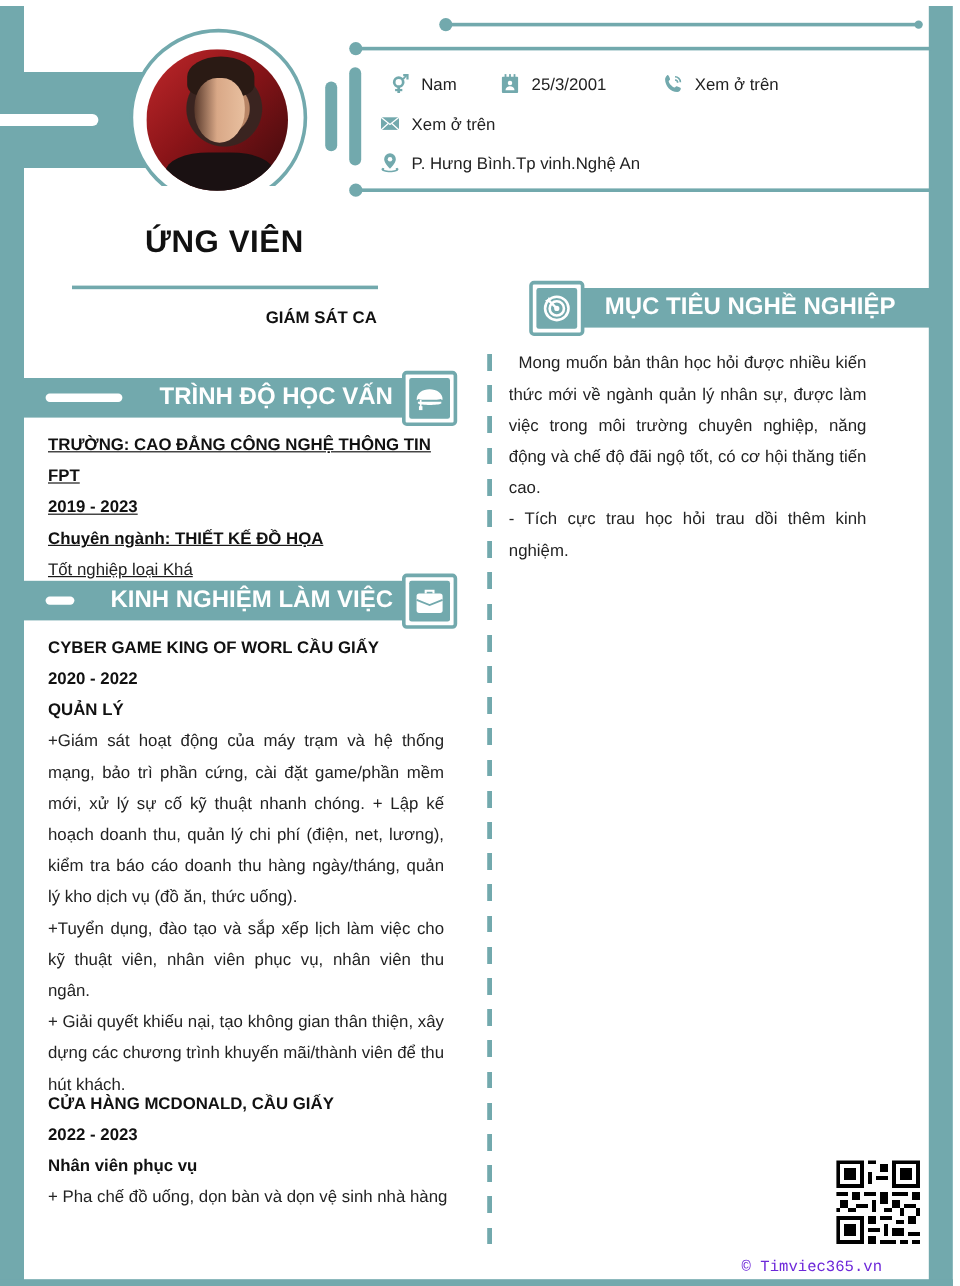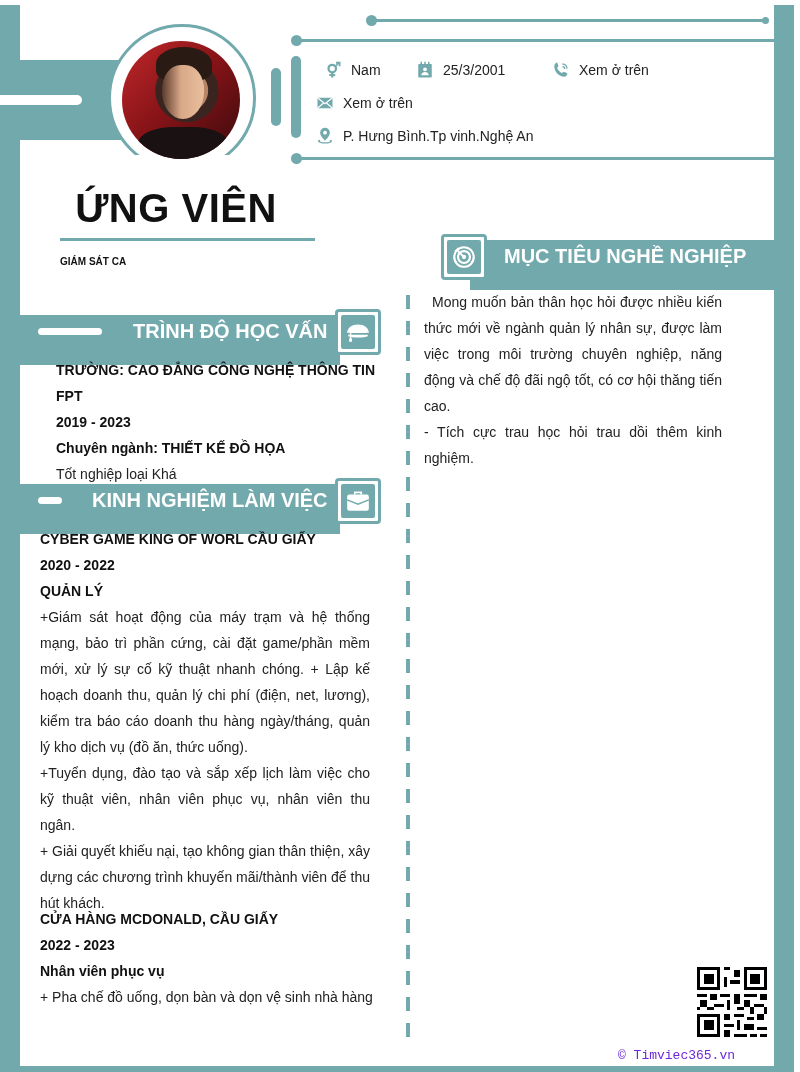--- a/index.html
+++ b/index.html
@@ -38,26 +38,26 @@
     .dot2 { left: 291px; top: 35px; width: 11px; height: 11px; border-radius: 50%; background: #72a9ad; }
     .line3 { left: 296px; top: 157px; width: 480px; height: 3px; background: #72a9ad; }
     .dot3 { left: 291px; top: 153px; width: 11px; height: 11px; border-radius: 50%; background: #72a9ad; }
 
     
     .contact { font-size: 14px; color: #222; display: flex; align-items: center; gap: 9px; }
     .contact .ic { width: 18px; height: 18px; display: inline-flex; align-items: center; justify-content: center; }
     .contact svg { width: 18px; height: 18px; fill: #72a9ad; }
 
     
-    .name { left: 49px; top: 186px; width: 254px; text-align: center; font-size: 40px; font-weight: 700; color: #111; letter-spacing: 0.5px; }
+    .name { left: 60px; top: 186px; width: 254px; text-align: center; font-size: 26px; font-weight: 700; color: #111; letter-spacing: 0.5px; }
     .name-line { left: 60px; top: 238px; width: 255px; height: 3px; background: #72a9ad; }
-    .role { left: 60px; top: 256px; width: 254px; text-align: left; font-size: 10px; font-weight: 700; color: #111; }
-
-    
-    .sec-band { height: 50px; background: #72a9ad; }
+    .role { left: 60px; top: 256px; width: 254px; text-align: right; font-size: 14px; font-weight: 700; color: #111; }
+
+    
+    .sec-band { height: 33px; background: #72a9ad; }
     .sec-title { color: #fff; font-size: 20px; font-weight: 700; position: absolute; top: 5px; white-space: nowrap; }
     .sec-stripe { position: absolute; top: 13px; height: 7px; background: #fff; border-radius: 4px; }
     .sec-iconbox { width: 46px; height: 46px; border: 3px solid #72a9ad; background: #fff; border-radius: 4px; padding: 3px; }
     .sec-iconbox .inner { width: 100%; height: 100%; background: #72a9ad; border-radius: 2px; display: flex; align-items: center; justify-content: center; }
     .sec-iconbox svg { width: 26px; height: 26px; }
 
     
     .dashes { left: 406px; top: 295px; width: 4px; height: 750px;
       background: repeating-linear-gradient(to bottom, #72a9ad 0 14px, transparent 14px 26px); }
 
@@ -166,21 +166,21 @@
     <svg viewBox="0 0 24 24">
         <path d="M2 13c0-5 4.5-8 10-8s10 3 10 8Z" fill="#fff"></path>
         <path d="M3 13c3 1.5 15 1.5 18 0" fill="none" stroke="#72a9ad" stroke-width="1"></path>
         <rect x="4.5" y="13" width="1.3" height="6" fill="#fff"></rect>
         <rect x="3.8" y="18" width="2.7" height="3" fill="#fff"></rect>
         <path d="M3 14.5h18v1.5c-3 1.5-15 1.5-18 0z" fill="#fff"></path>
       </svg>
   </div>
 </div>
 
-<div class="abs" style="left:56px; top:357px; width:335px;">
+<div class="abs" style="left:40px; top:357px; width:335px;text-decoration:underline;">
   <div class="txt b">TRƯỜNG: CAO ĐẲNG CÔNG NGHỆ THÔNG TIN FPT</div>
   <div class="txt b">2019 - 2023</div>
   <div class="txt b">Chuyên ngành: THIẾT KẾ ĐỒ HỌA</div>
   <div class="txt">Tốt nghiệp loại Khá</div>
 </div>
 
 <div class="abs sec-band" style="left:20px; top:484px; width:320px;">
   <div class="sec-stripe" style="left:18px; width:24px;"></div>
   <div class="sec-title" style="left:72px;">KINH NGHIỆM LÀM VIỆC</div>
 </div>

